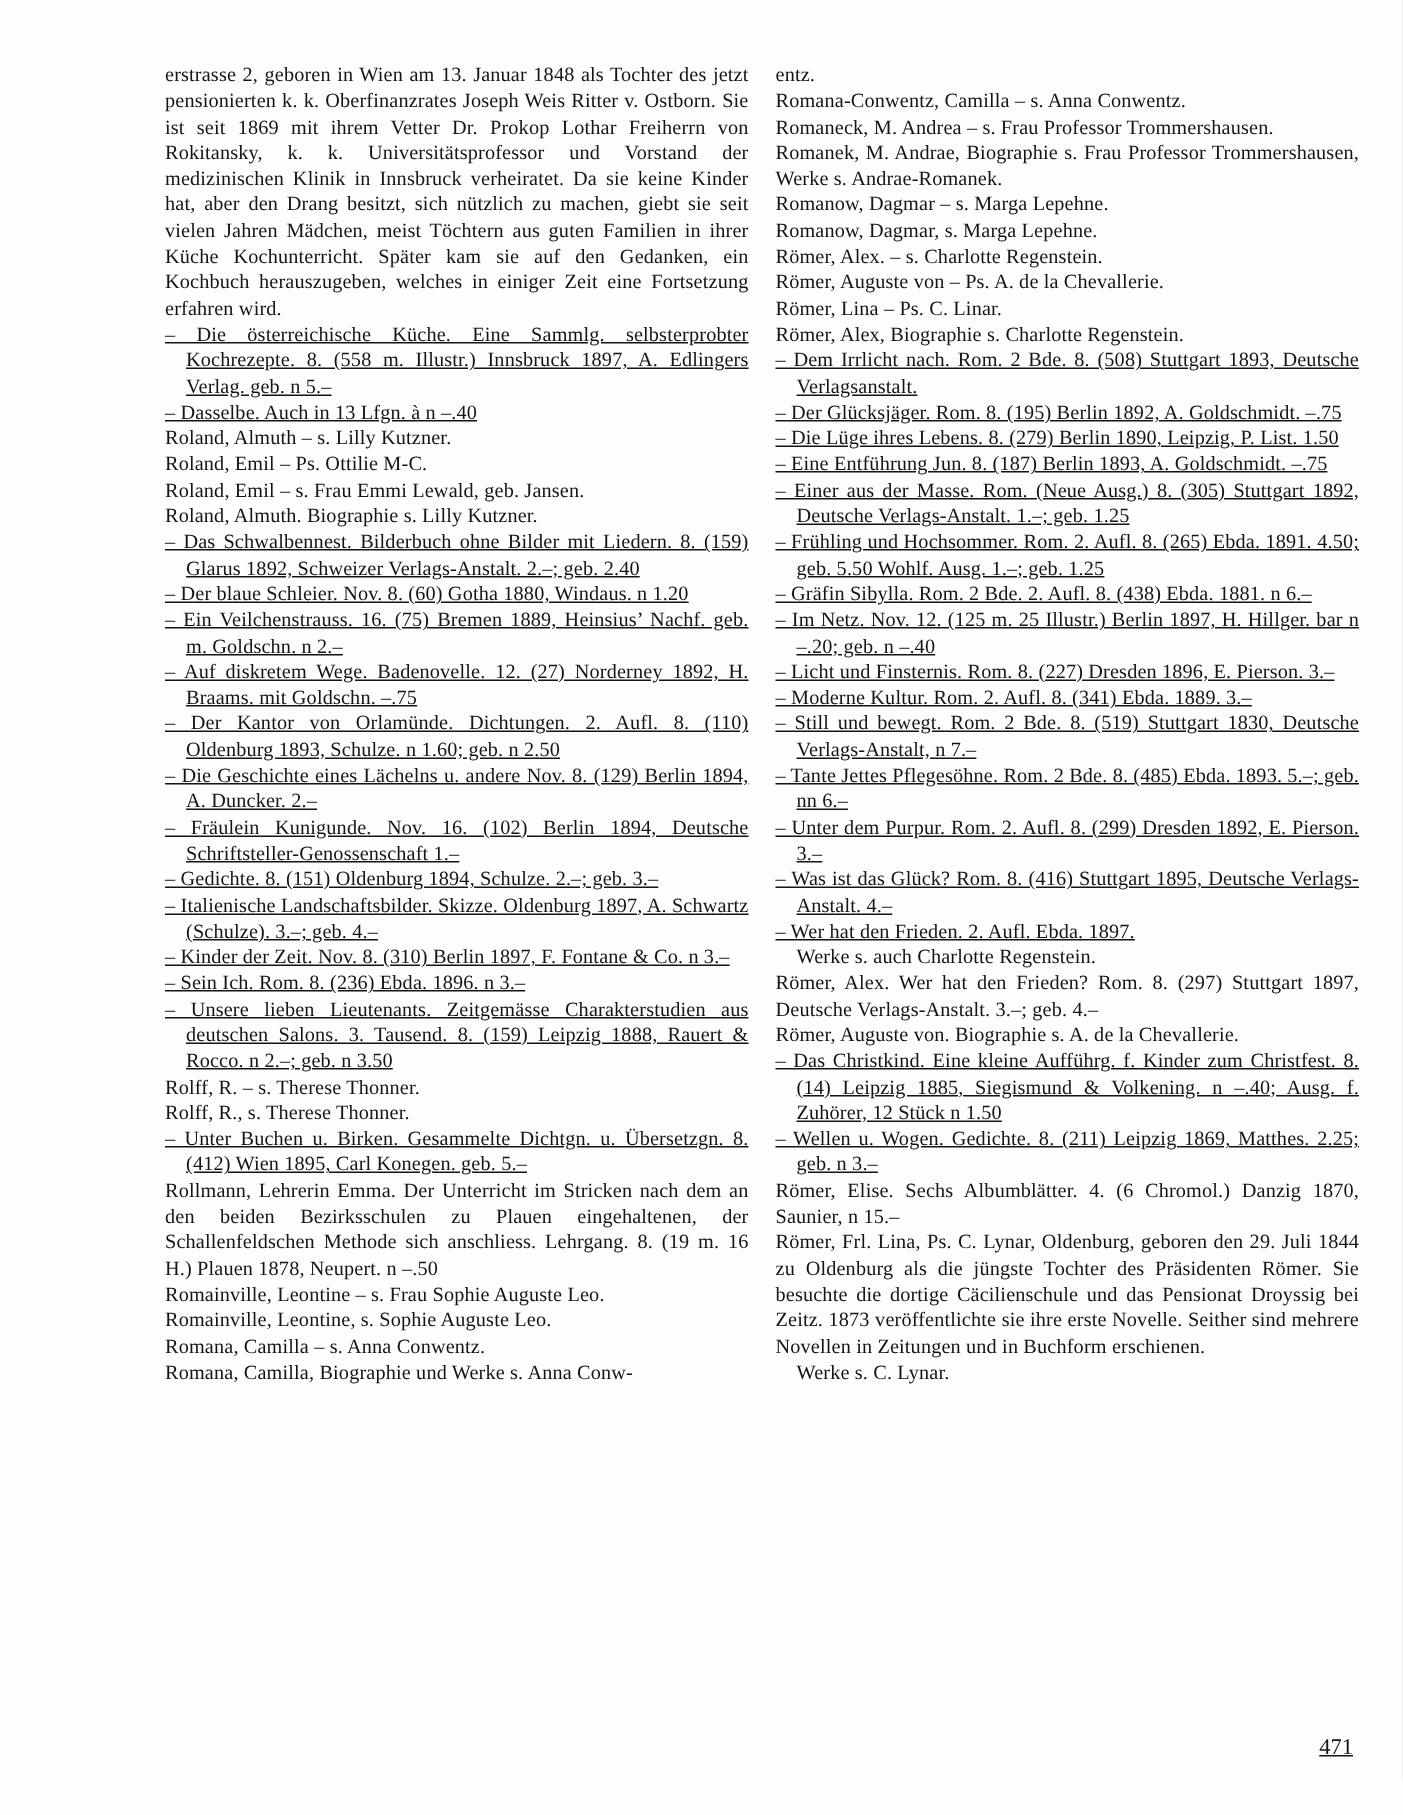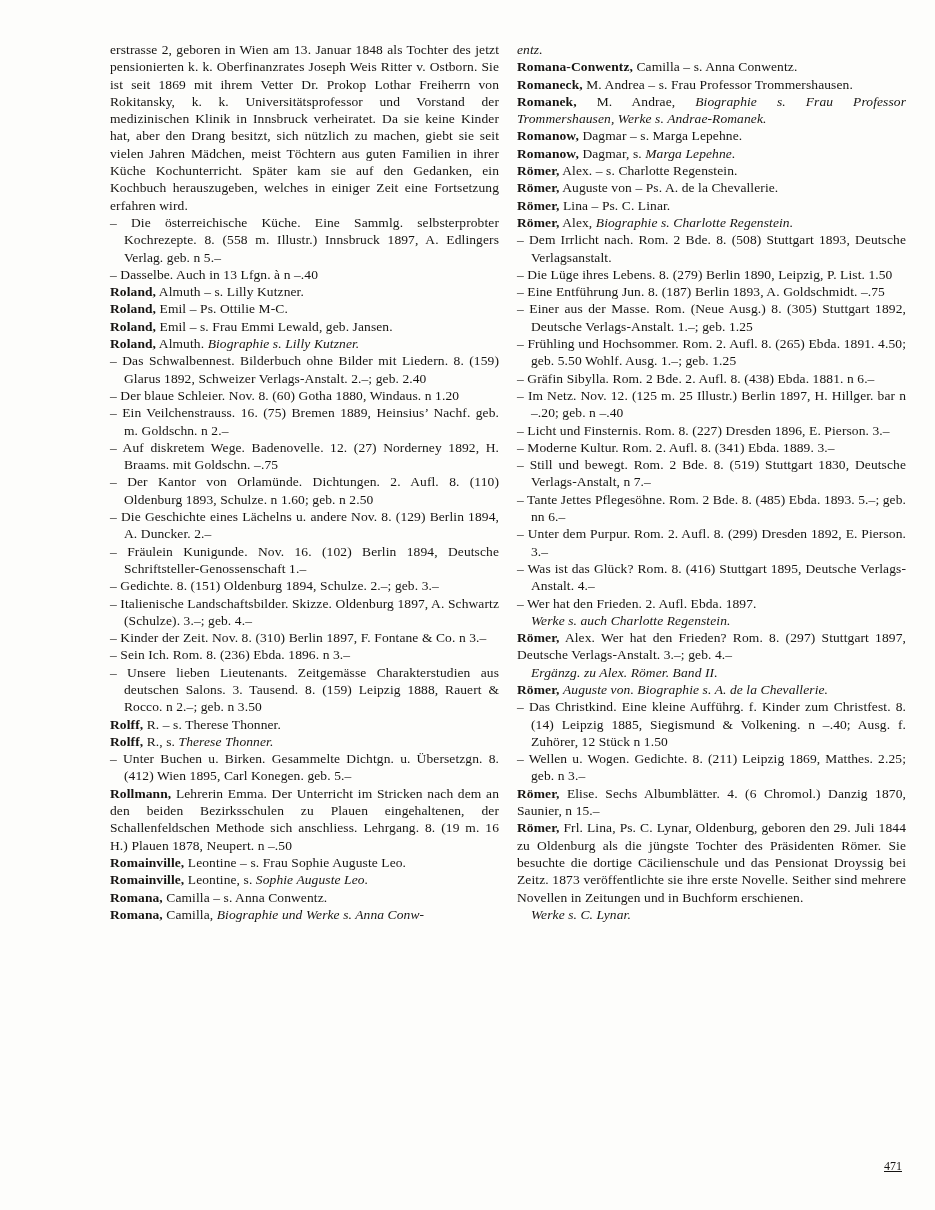--- a/index.html
+++ b/index.html
@@ -30,31 +30,32 @@
   p.para {
     margin: 0;
     font-size: 13.5px;
     line-height: 17.3px;
     text-align: justify;
     letter-spacing: 0.1px;
   }
   p.dash {
     padding-left: 14px;
     text-indent: -14px;
+    text-decoration: underline;
   }
   p.note {
     padding-left: 14px;
   }
-  span.b  { font-weight: bold; }
-  span.i  { font-style: italic; }
+  span.b  { font-weight: normal; }
+  span.i  { }
   .page-number {
     position: absolute;
     right: 33px;
     bottom: 36px;
-    font-size: 12px;
+    font-size: 15px;
     color: #161412;
     text-decoration: underline;
   }
 </style>
 </head>
 <body>
 
 <div class="page">
   <div class="columns">
     <div class="column" id="col-left">
@@ -91,36 +92,36 @@
         <p class="para plain"><span class="b">Romana-Conwentz,</span><span> Camilla – s. Anna Conwentz.</span></p>
         <p class="para plain"><span class="b">Romaneck,</span><span> M. Andrea – s. Frau Professor Trommershausen.</span></p>
         <p class="para plain"><span class="b">Romanek,</span><span> M. Andrae, </span><span class="i">Biographie s. Frau Professor Trommershausen, Werke s. Andrae-Romanek.</span></p>
         <p class="para plain"><span class="b">Romanow,</span><span> Dagmar – s. Marga Lepehne.</span></p>
         <p class="para plain"><span class="b">Romanow,</span><span> Dagmar, s. </span><span class="i">Marga Lepehne.</span></p>
         <p class="para plain"><span class="b">Römer,</span><span> Alex. – s. Charlotte Regenstein.</span></p>
         <p class="para plain"><span class="b">Römer,</span><span> Auguste von – Ps. A. de la Chevallerie.</span></p>
         <p class="para plain"><span class="b">Römer,</span><span> Lina – Ps. C. Linar.</span></p>
         <p class="para plain"><span class="b">Römer,</span><span> Alex, </span><span class="i">Biographie s. Charlotte Regenstein.</span></p>
         <p class="para dash"><span>– Dem Irrlicht nach. Rom. 2 Bde. 8. (508) Stuttgart 1893, Deutsche Verlagsanstalt.</span></p>
+        <p class="para dash"><span>– Der Glücksjäger. Rom. 8. (195) Berlin 1892, A. Goldschmidt. –.75</span></p>
         <p class="para dash"><span>– Die Lüge ihres Lebens. 8. (279) Berlin 1890, Leipzig, P. List. 1.50</span></p>
         <p class="para dash"><span>– Eine Entführung Jun. 8. (187) Berlin 1893, A. Goldschmidt. –.75</span></p>
         <p class="para dash"><span>– Einer aus der Masse. Rom. (Neue Ausg.) 8. (305) Stuttgart 1892, Deutsche Verlags-Anstalt. 1.–; geb. 1.25</span></p>
         <p class="para dash"><span>– Frühling und Hochsommer. Rom. 2. Aufl. 8. (265) Ebda. 1891. 4.50; geb. 5.50 Wohlf. Ausg. 1.–; geb. 1.25</span></p>
         <p class="para dash"><span>– Gräfin Sibylla. Rom. 2 Bde. 2. Aufl. 8. (438) Ebda. 1881. n 6.–</span></p>
         <p class="para dash"><span>– Im Netz. Nov. 12. (125 m. 25 Illustr.) Berlin 1897, H. Hillger. bar n –.20; geb. n –.40</span></p>
         <p class="para dash"><span>– Licht und Finsternis. Rom. 8. (227) Dresden 1896, E. Pierson. 3.–</span></p>
         <p class="para dash"><span>– Moderne Kultur. Rom. 2. Aufl. 8. (341) Ebda. 1889. 3.–</span></p>
         <p class="para dash"><span>– Still und bewegt. Rom. 2 Bde. 8. (519) Stuttgart 1830, Deutsche Verlags-Anstalt, n 7.–</span></p>
         <p class="para dash"><span>– Tante Jettes Pflegesöhne. Rom. 2 Bde. 8. (485) Ebda. 1893. 5.–; geb. nn 6.–</span></p>
         <p class="para dash"><span>– Unter dem Purpur. Rom. 2. Aufl. 8. (299) Dresden 1892, E. Pierson. 3.–</span></p>
         <p class="para dash"><span>– Was ist das Glück? Rom. 8. (416) Stuttgart 1895, Deutsche Verlags-Anstalt. 4.–</span></p>
         <p class="para dash"><span>– Wer hat den Frieden. 2. Aufl. Ebda. 1897.</span></p>
         <p class="para note"><span class="i">Werke s. auch Charlotte Regenstein.</span></p>
         <p class="para plain"><span class="b">Römer,</span><span> Alex. Wer hat den Frieden? Rom. 8. (297) Stuttgart 1897, Deutsche Verlags-Anstalt. 3.–; geb. 4.–</span></p>
-        <p class="para note"><span class="i">Ergänzg. zu Alex. Römer. Band II.</span></p>
         <p class="para plain"><span class="b">Römer,</span><span> </span><span class="i">Auguste von. Biographie s. A. de la Chevallerie.</span></p>
         <p class="para dash"><span>– Das Christkind. Eine kleine Aufführg. f. Kinder zum Christfest. 8. (14) Leipzig 1885, Siegismund &amp; Volkening. n –.40; Ausg. f. Zuhörer, 12 Stück n 1.50</span></p>
         <p class="para dash"><span>– Wellen u. Wogen. Gedichte. 8. (211) Leipzig 1869, Matthes. 2.25; geb. n 3.–</span></p>
         <p class="para plain"><span class="b">Römer,</span><span> Elise. Sechs Albumblätter. 4. (6 Chromol.) Danzig 1870, Saunier, n 15.–</span></p>
         <p class="para plain"><span class="b">Römer,</span><span> Frl. Lina, Ps. C. Lynar, Oldenburg, geboren den 29. Juli 1844 zu Oldenburg als die jüngste Tochter des Präsidenten Römer. Sie besuchte die dortige Cäcilienschule und das Pensionat Droyssig bei Zeitz. 1873 veröffentlichte sie ihre erste Novelle. Seither sind mehrere Novellen in Zeitungen und in Buchform erschienen.</span></p>
         <p class="para note"><span class="i">Werke s. C. Lynar.</span></p>
       </div>
   </div>
   <div class="page-number">471</div>
 </div>

